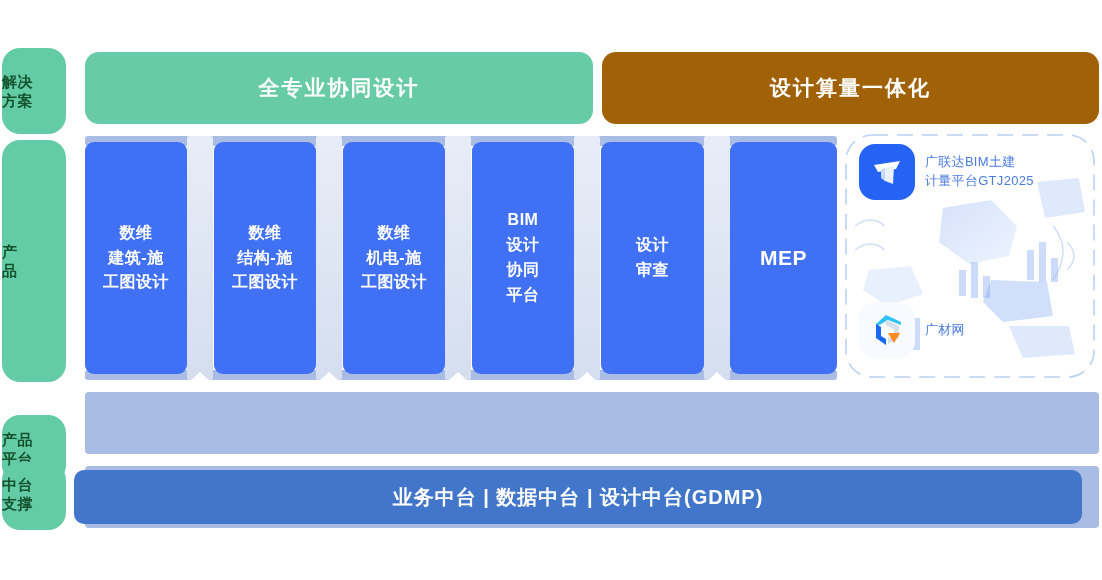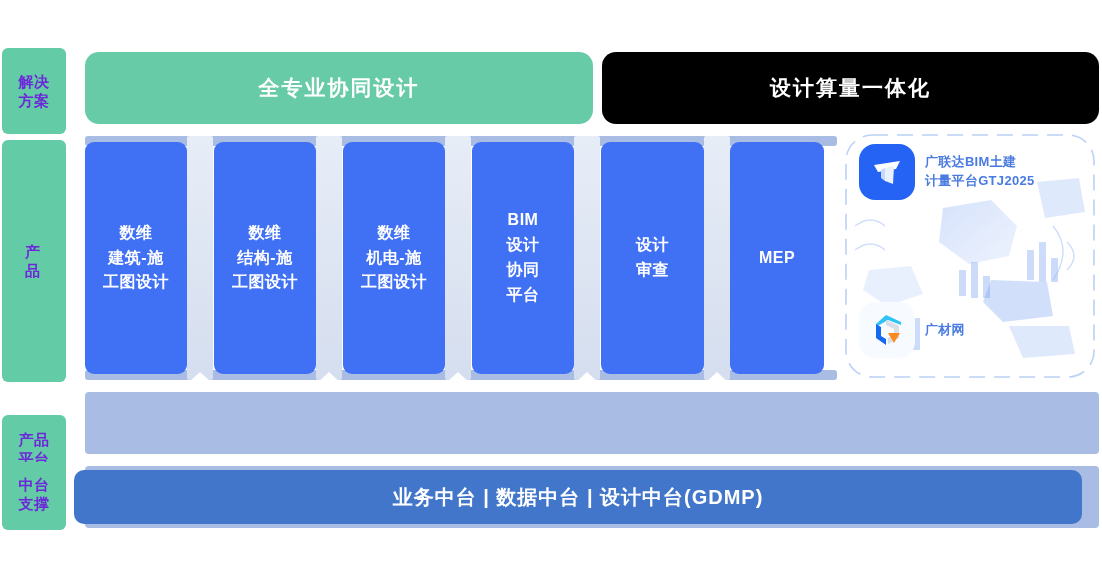--- a/index.html
+++ b/index.html
@@ -10,25 +10,24 @@
     overflow: hidden;
   }
   #root { position: relative; width: 1102px; height: 580px; }
 
   
   .sidebar-pill {
     position: absolute;
     left: 2px;
     width: 64px;
     background: #63CBA6;
-    border-radius: 6px;
-    color: #6d28d9;
-    display: flex;
-    align-items: center;
-    justify-content: center;
+    border-radius: 18px;
+    color: #14532d;
+    display: flex;
+    align-items: center;
     text-align: center;
     line-height: 1.3;
     font-size: 15px;
     font-weight: 700;
     letter-spacing: 0.5px;
   }
   .sidebar-pill.tall { font-size: 15px; letter-spacing: 3px; }
   .pill-text { display: block; }
 
   
@@ -38,21 +37,21 @@
     border-radius: 14px;
     display: flex;
     align-items: center;
     justify-content: center;
     color: #ffffff;
     font-size: 21px;
     font-weight: 700;
     letter-spacing: 2px;
   }
   .solution-bar.green { background: #68CBA8; }
-  .solution-bar.grey  { background: #000000; }
+  .solution-bar.grey  { background: #a16207; }
 
   
   .shelf {
     position: absolute;
     background: #A9BCE4;
     border-radius: 3px;
   }
   .shelf-inner {
     position: absolute;
     background: linear-gradient(180deg,#E7EDF7 0%, #D5DEEF 100%);
@@ -105,21 +104,21 @@
     gap: 10px;
   }
   .logo-badge {
     width: 56px; height: 56px;
     border-radius: 16px;
     display: flex; align-items: center; justify-content: center;
     flex: none;
   }
   .logo-name {
     font-size: 13px;
-    font-weight: 700;
+    font-weight: 400;
     color: #4A7BE0;
     line-height: 1.45;
     letter-spacing: 0.3px;
     width: 128px;
   }
 
   
   .platform-bar {
     position: absolute;
     border-radius: 10px;
@@ -234,21 +233,21 @@
     </span>
   </div>
 
   <div class="product-card" style="left:601px; top:142px; width:103px; height:232px;">
     <span>
       <span class="pill-text">设计</span>
       <span class="pill-text">审查</span>
     </span>
   </div>
 
-  <div class="product-card" style="left:730px; top:142px; width:94px; height:232px; font-size:16px;justify-content:center;">
+  <div class="product-card" style="left:730px; top:142px; width:107px; height:232px; font-size:21px;justify-content:center;">
     <span>
       <span class="pill-text">MEP</span>
     </span>
   </div>
 
   <div class="right-panel" style="left:841px; top:130px; width:258px; height:252px;">
 
     <svg class="panel-deco" viewBox="0 0 258 252" preserveAspectRatio="none">
       <defs>
         <linearGradient id="gdeco" x1="0" y1="0" x2="1" y2="1">

